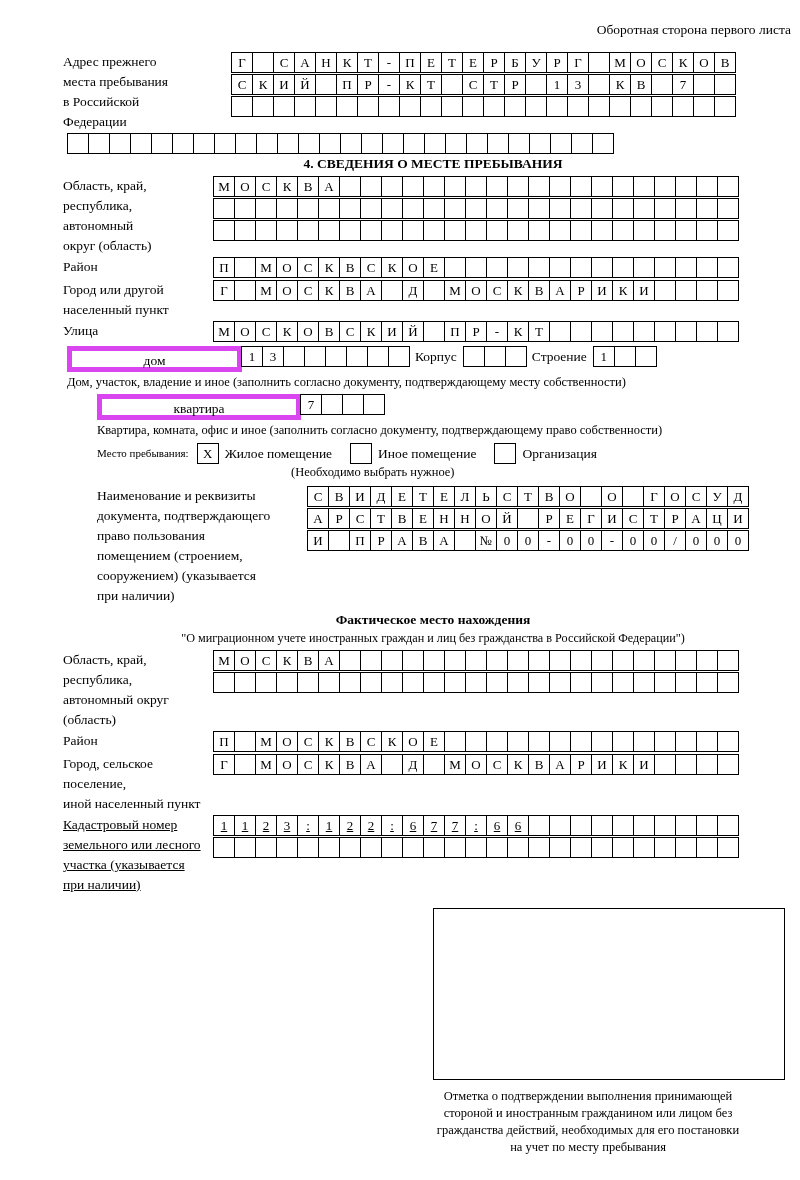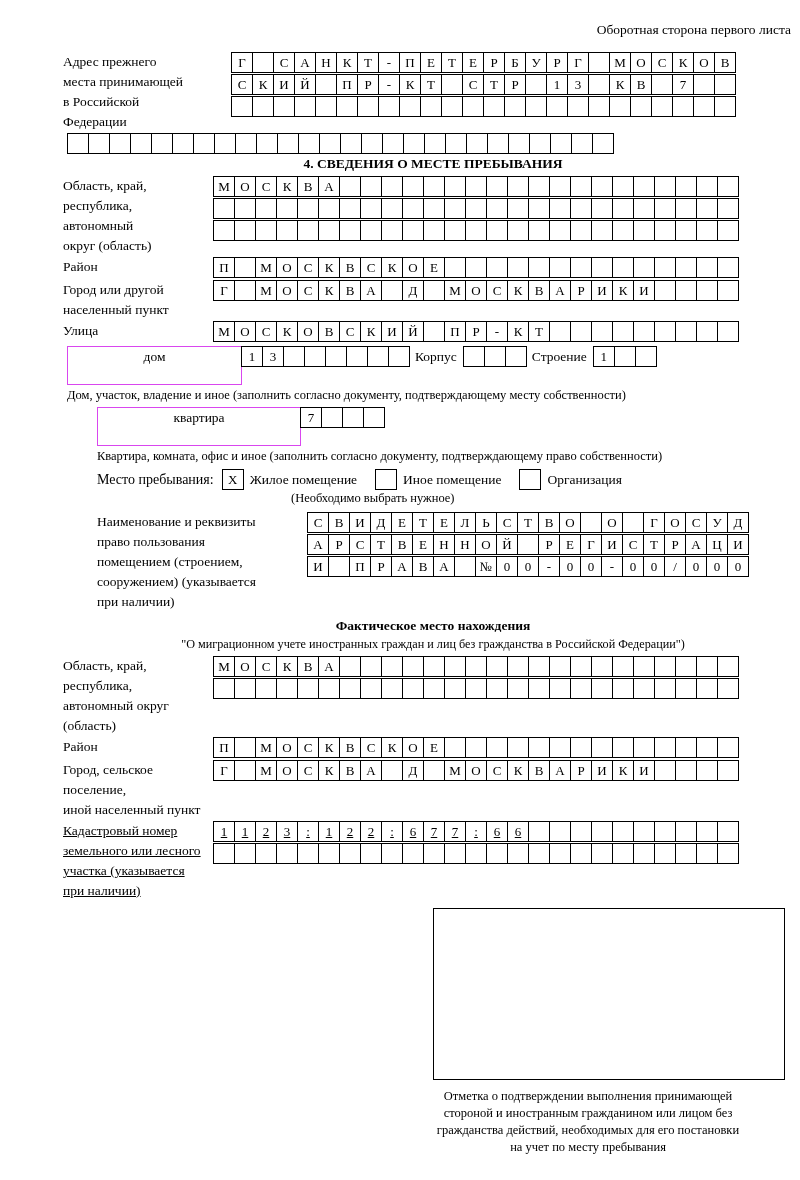--- a/index.html
+++ b/index.html
@@ -26,21 +26,21 @@
     text-align: right;
     font-size: 13.5px;
     padding-right: 12px;
     margin-bottom: 14px;
   }
   .row {
     display: flex;
     align-items: flex-start;
   }
   .lbl {
-    font-size: 14px;
+    font-size: 11px;
     line-height: 21px;
   }
   .cell {
     width: 22px;
     height: 21px;
     border: 1px solid #000;
     margin-right: -1px;
     text-align: center;
     font-size: 13px;
     line-height: 19px;
@@ -62,22 +62,22 @@
     font-weight: bold;
     font-size: 13.5px;
     margin: 6px 0 2px 0;
   }
   .small-note {
     font-size: 12.2px;
     text-align: center;
     line-height: 16px;
   }
   .box-label {
-    border: 1px solid #d946ef;
-    height: 39px;
+    border: 5px solid #d946ef;
+    height: 26px;
     font-size: 13.5px;
     text-align: center;
     line-height: 19px;
     margin-right: -1px;
   }
   .inline-lbl {
     font-size: 13.5px;
     line-height: 21px;
     padding: 0 6px;
     white-space: nowrap;
@@ -122,21 +122,21 @@
 </head>
 <body>
 
 <div class="page">
 
   <div class="hdr-right">Оборотная сторона первого листа</div>
 
   <div class="row">
     <div class="leftcol" style="width:140px; padding-top:0px;">
       <div>Адрес прежнего</div>
-      <div>места принимающей</div>
+      <div>места пребывания</div>
       <div>в Российской</div>
       <div>Федерации</div>
     </div>
     <div class="stack" style="margin-left:28px;">
       <div class="gridline" id="pa0">
           <div class="cell">Г</div>
           <div class="cell"></div>
           <div class="cell">С</div>
           <div class="cell">А</div>
           <div class="cell">Н</div>
@@ -479,20 +479,21 @@
     <div class="checkbox" style="margin-left:12px;"></div>
     <div class="inline-lbl">Иное помещение</div>
     <div class="checkbox" style="margin-left:12px;"></div>
     <div class="inline-lbl">Организация</div>
   </div>
   <div class="caption" style="margin-left:228px;">(Необходимо выбрать нужное)</div>
 
   <div class="row" style="margin-top:5px;">
     <div class="leftcol" style="width:210px; margin-left:34px;">
       <div>Наименование и реквизиты</div>
+      <div>документа, подтверждающего</div>
       <div>право пользования</div>
       <div>помещением (строением,</div>
       <div>сооружением) (указывается</div>
       <div>при наличии)</div>
     </div>
     <div class="stack">
       <div class="gridline" id="dcg0">
           <div class="cell">С</div>
           <div class="cell">В</div>
           <div class="cell">И</div>

